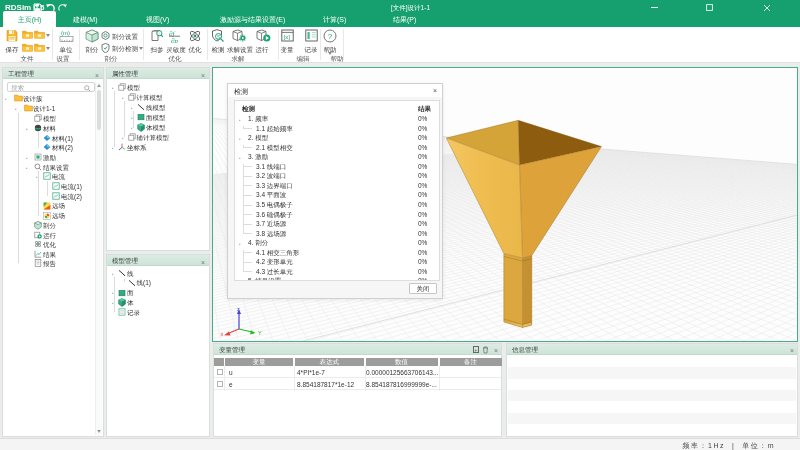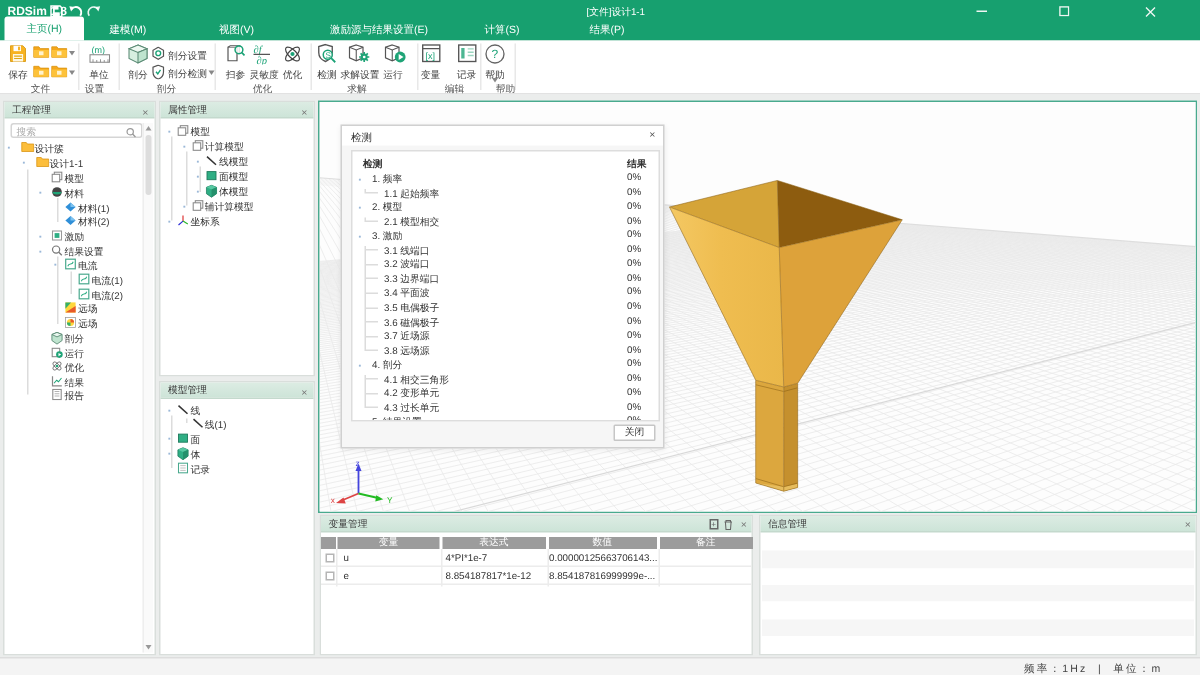--- a/index.html
+++ b/index.html
@@ -45,21 +45,21 @@
 .stripe{position:absolute;left:1px;right:1px;height:11.3px}
 
 #status{position:absolute;left:0;top:438px;width:800px;height:12px;background:#f4f4f4;border-top:1px solid #ddd;font-size:7px;color:#444}
 .caret{display:inline-block;width:0;height:0;border-left:2.5px solid transparent;border-right:2.5px solid transparent;border-top:3px solid #888}
 .tri-up{width:0;height:0;border-left:2.5px solid transparent;border-right:2.5px solid transparent;border-bottom:3.5px solid #999}
 .tri-dn{width:0;height:0;border-left:2.5px solid transparent;border-right:2.5px solid transparent;border-top:3.5px solid #999}
 .conn{position:absolute;background:#dcdcdc}
 </style></head>
 <body>
 <div id="top">
-<div id="appname">RDSim 1.8</div>
+<div id="appname">RDSim 0.5</div>
 <svg class="abs" style="left:33px;top:3px" width="9" height="9" viewBox="0 0 9 9">
       <path d="M1 1h6l1.2 1.2V8H1z" fill="none" stroke="#fff" stroke-width="1"></path>
       <rect x="2.6" y="1" width="3.4" height="2.4" fill="#fff"></rect>
       <rect x="2.2" y="5.2" width="4.6" height="2.8" fill="#fff"></rect>
     </svg>
 <svg class="abs" style="left:46px;top:3px" width="9" height="9" viewBox="0 0 9 9">
       <path d="M7.5 7.5 A 3.4 3.4 0 1 0 1.6 3.2" fill="none" stroke="#fff" stroke-width="1.3"></path>
       <polygon points="0.2,1.2 3.6,1.6 1.4,4.6" fill="#fff"></polygon>
     </svg>
 <svg class="abs" style="left:58px;top:3px" width="9" height="9" viewBox="0 0 9 9">

